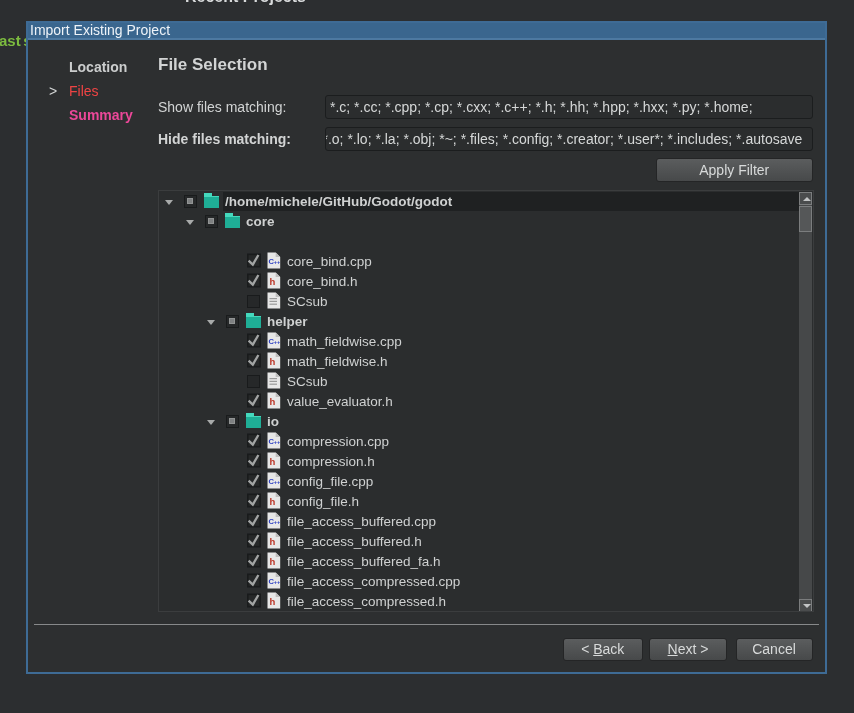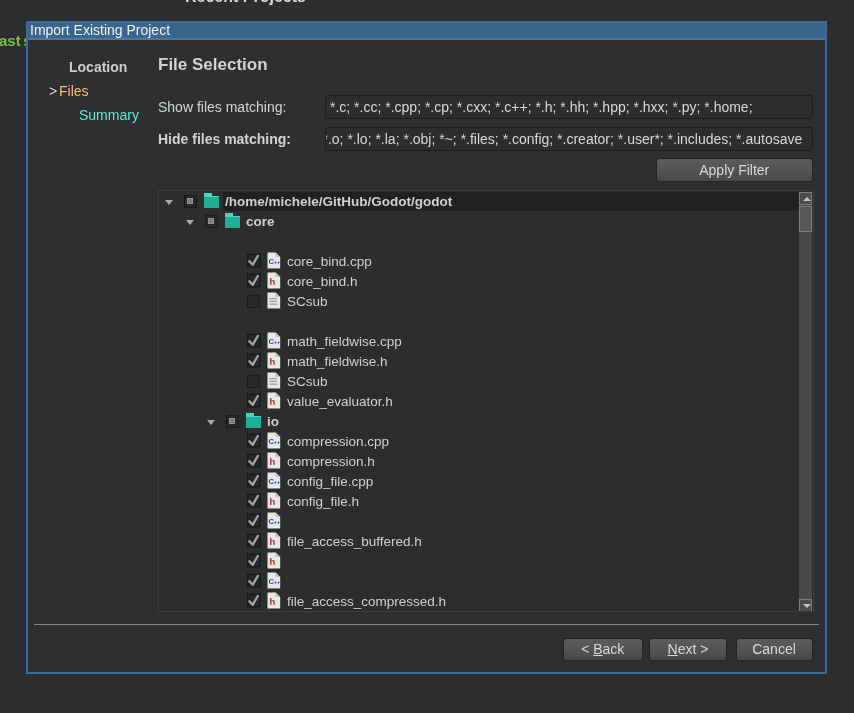--- a/index.html
+++ b/index.html
@@ -11,22 +11,22 @@
 #recent { left:185px; top:-11px; font-size:16px; line-height:15px; font-weight:bold; color:#d8dadb; }
 #lasts { left:-1px; top:32.5px; word-spacing:-1.5px; font-size:15px; line-height:15px; font-weight:bold; color:#7cbb3f; white-space:nowrap; }
 
 
 #dialog { left:26px; top:21px; width:801px; height:653px; border:2px solid #3e6b95; background:#2d2f30;padding-left:40px; }
 #titlebar { left:0; top:0; right:0; height:16.5px; background:#3a668e; border-bottom:2px solid #4d79a1; color:#eef3f8; font-size:14px; line-height:14px; padding-left:2px; }
 
 
 .side { font-size:14px; line-height:16px; color:#cbcdcd; }
 #side-loc { left:41px; top:36px;font-weight:bold; }
-#side-files { left:31px; top:60px; color:#fdba74; }
-#side-sum { left:51px; top:84px; color:#5eead4; }
+#side-files { left:41px; top:60px; color:#ef4444; }
+#side-sum { left:41px; top:84px; color:#ec4899;font-weight:bold; }
 #side-arrow { left:21px; top:60px; color:#d4d6d6; font-size:14px; line-height:16px; }
 
 
 #heading { left:130px; top:30.5px; font-size:17px; line-height:22px; font-weight:bold; color:#d2d4d4; }
 .lbl { font-size:14px; line-height:16px; color:#d2d4d4; }
 #lbl-show { left:130px; top:76px; }
 #lbl-hide { left:130px; top:108px;font-weight:bold; }
 .input { left:296.5px; width:488px; height:24px; background:#2b2d2e; border:1px solid #1b1d1e; border-radius:3px; font-size:14px; color:#d6d8d8; line-height:22px; padding-left:4.5px; white-space:nowrap; overflow:hidden; }
 #input1 { top:71.5px; }
 #input2 { top:103.5px; padding-left:0; }
@@ -131,20 +131,28 @@
         <div class="cb" style="left:88px"></div>
         <svg class="ficon" width="14" height="17" viewBox="0 0 14 17" style="left:108px">
           <path d="M0.5 0.5 h8.2 l4.5 4.5 v11.5 h-12.7 z" fill="#e7e7e7"></path>
           <path d="M8.7 0.5 v4.5 h4.5 z" fill="#bdbdbd"></path>
           <rect x="2.5" y="6" width="7.5" height="1.2" fill="#9a9a9a"></rect>
           <rect x="2.5" y="8.8" width="7.5" height="1.2" fill="#9a9a9a"></rect>
           <rect x="2.5" y="11.6" width="7.5" height="1.2" fill="#9a9a9a"></rect>
         </svg>
         <div class="tw" style="left:128.5px">SCsub</div>
       </div>
+      <div class="row" style="top:120.5px">
+        <div class="arr" style="left:48px"></div>
+        <div class="cb" style="left:67.5px">
+          <div class="part"></div>
+        </div>
+        <div class="folder" style="left:87px"></div>
+        <div class="tw bold" style="left:108.5px">helper</div>
+      </div>
       <div class="row" style="top:140.5px">
         <svg class="chk" style="left:87px" width="16" height="16" viewBox="0 0 16 16">
           <rect x="1.8" y="2.3" width="12.4" height="12.4" fill="#262829" stroke="#191b1c" stroke-width="1.6"></rect>
           <path d="M2.6 8.6 l4.2 4 l5.6 -9.6" fill="none" stroke="#a2a4a4" stroke-width="2.3"></path>
         </svg>
         <svg class="ficon" width="14" height="17" viewBox="0 0 14 17" style="left:108px">
           <path d="M0.5 0.5 h8.2 l4.5 4.5 v11.5 h-12.7 z" fill="#e7e7e7"></path>
           <path d="M8.7 0.5 v4.5 h4.5 z" fill="#bdbdbd"></path>
           <text x="1.5" y="12.2" font-size="7.6" font-weight="bold" fill="#2e41c4" font-family="Liberation Sans">C</text>
           <text x="6.8" y="12.4" font-size="5.6" font-weight="bold" fill="#2e41c4" font-family="Liberation Sans">++</text>
@@ -248,20 +256,21 @@
         <svg class="chk" style="left:87px" width="16" height="16" viewBox="0 0 16 16">
           <rect x="1.8" y="2.3" width="12.4" height="12.4" fill="#262829" stroke="#191b1c" stroke-width="1.6"></rect>
           <path d="M2.6 8.6 l4.2 4 l5.6 -9.6" fill="none" stroke="#a2a4a4" stroke-width="2.3"></path>
         </svg>
         <svg class="ficon" width="14" height="17" viewBox="0 0 14 17" style="left:108px">
           <path d="M0.5 0.5 h8.2 l4.5 4.5 v11.5 h-12.7 z" fill="#e7e7e7"></path>
           <path d="M8.7 0.5 v4.5 h4.5 z" fill="#bdbdbd"></path>
           <text x="1.5" y="12.2" font-size="7.6" font-weight="bold" fill="#2e41c4" font-family="Liberation Sans">C</text>
           <text x="6.8" y="12.4" font-size="5.6" font-weight="bold" fill="#2e41c4" font-family="Liberation Sans">++</text>
         </svg>
+        <div class="tw" style="left:128.5px">file_access_buffered.cpp</div>
       </div>
       <div class="row" style="top:340.5px">
         <svg class="chk" style="left:87px" width="16" height="16" viewBox="0 0 16 16">
           <rect x="1.8" y="2.3" width="12.4" height="12.4" fill="#262829" stroke="#191b1c" stroke-width="1.6"></rect>
           <path d="M2.6 8.6 l4.2 4 l5.6 -9.6" fill="none" stroke="#a2a4a4" stroke-width="2.3"></path>
         </svg>
         <svg class="ficon" width="14" height="17" viewBox="0 0 14 17" style="left:108px">
           <path d="M0.5 0.5 h8.2 l4.5 4.5 v11.5 h-12.7 z" fill="#e7e7e7"></path>
           <path d="M8.7 0.5 v4.5 h4.5 z" fill="#bdbdbd"></path>
           <text x="2.6" y="12.8" font-size="9.5" font-weight="bold" fill="#bb3325" font-family="Liberation Sans">h</text>
@@ -271,32 +280,34 @@
       <div class="row" style="top:360.5px">
         <svg class="chk" style="left:87px" width="16" height="16" viewBox="0 0 16 16">
           <rect x="1.8" y="2.3" width="12.4" height="12.4" fill="#262829" stroke="#191b1c" stroke-width="1.6"></rect>
           <path d="M2.6 8.6 l4.2 4 l5.6 -9.6" fill="none" stroke="#a2a4a4" stroke-width="2.3"></path>
         </svg>
         <svg class="ficon" width="14" height="17" viewBox="0 0 14 17" style="left:108px">
           <path d="M0.5 0.5 h8.2 l4.5 4.5 v11.5 h-12.7 z" fill="#e7e7e7"></path>
           <path d="M8.7 0.5 v4.5 h4.5 z" fill="#bdbdbd"></path>
           <text x="2.6" y="12.8" font-size="9.5" font-weight="bold" fill="#bb3325" font-family="Liberation Sans">h</text>
         </svg>
+        <div class="tw" style="left:128.5px">file_access_buffered_fa.h</div>
       </div>
       <div class="row" style="top:380.5px">
         <svg class="chk" style="left:87px" width="16" height="16" viewBox="0 0 16 16">
           <rect x="1.8" y="2.3" width="12.4" height="12.4" fill="#262829" stroke="#191b1c" stroke-width="1.6"></rect>
           <path d="M2.6 8.6 l4.2 4 l5.6 -9.6" fill="none" stroke="#a2a4a4" stroke-width="2.3"></path>
         </svg>
         <svg class="ficon" width="14" height="17" viewBox="0 0 14 17" style="left:108px">
           <path d="M0.5 0.5 h8.2 l4.5 4.5 v11.5 h-12.7 z" fill="#e7e7e7"></path>
           <path d="M8.7 0.5 v4.5 h4.5 z" fill="#bdbdbd"></path>
           <text x="1.5" y="12.2" font-size="7.6" font-weight="bold" fill="#2e41c4" font-family="Liberation Sans">C</text>
           <text x="6.8" y="12.4" font-size="5.6" font-weight="bold" fill="#2e41c4" font-family="Liberation Sans">++</text>
         </svg>
+        <div class="tw" style="left:128.5px">file_access_compressed.cpp</div>
       </div>
       <div class="row" style="top:400.5px">
         <svg class="chk" style="left:87px" width="16" height="16" viewBox="0 0 16 16">
           <rect x="1.8" y="2.3" width="12.4" height="12.4" fill="#262829" stroke="#191b1c" stroke-width="1.6"></rect>
           <path d="M2.6 8.6 l4.2 4 l5.6 -9.6" fill="none" stroke="#a2a4a4" stroke-width="2.3"></path>
         </svg>
         <svg class="ficon" width="14" height="17" viewBox="0 0 14 17" style="left:108px">
           <path d="M0.5 0.5 h8.2 l4.5 4.5 v11.5 h-12.7 z" fill="#e7e7e7"></path>
           <path d="M8.7 0.5 v4.5 h4.5 z" fill="#bdbdbd"></path>
           <text x="2.6" y="12.8" font-size="9.5" font-weight="bold" fill="#bb3325" font-family="Liberation Sans">h</text>

